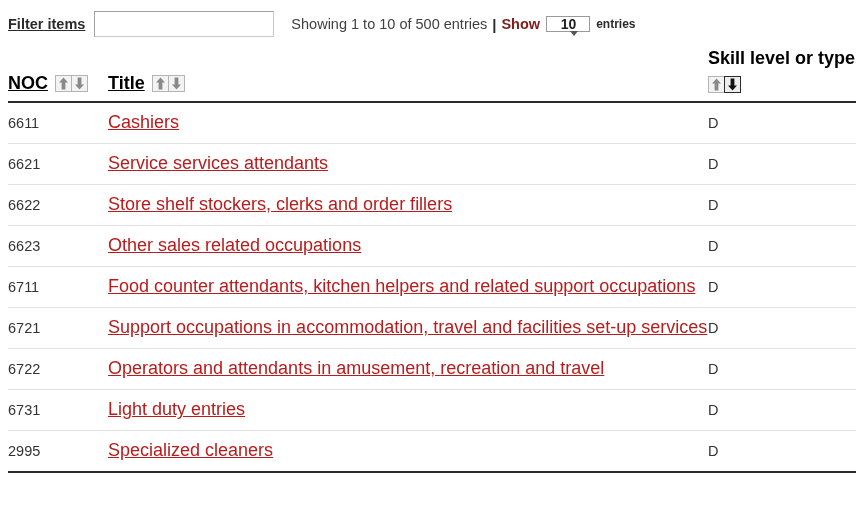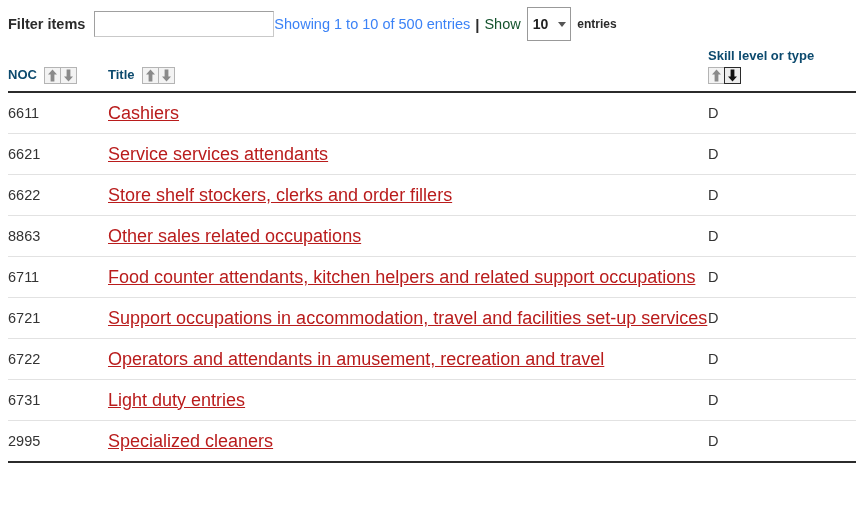--- a/index.html
+++ b/index.html
@@ -30,62 +30,65 @@
     height: 32px;
     display: flex;
     align-items: center;
   }
   .filter-label {
     font-size: 14.5px;
     font-weight: bold;
     color: #2b2b2b;
     margin-right: 9px;
     white-space: nowrap;
+    text-decoration: underline;
   }
   .filter-input {
     width: 180px;
     height: 26px;
     box-sizing: border-box;
     border: 1px solid #c9c9c9;
     border-top-color: #a0a0a0;
     border-left-color: #a0a0a0;
     background: #ffffff;
     font-family: "Liberation Sans", sans-serif;
     font-size: 13px;
     color: #333;
     padding: 0 4px;
     outline: none;
   }
   .showing-text {
     font-size: 14.5px;
-    color: #3b82f6;
+    color: #404040;
+    margin-left: 17px;
     white-space: nowrap;
   }
   .pipe {
     font-size: 15px;
     font-weight: bold;
     color: #2b2b2b;
     margin: 0 5px;
   }
   .show-label {
     font-size: 14.5px;
-    font-weight: normal;
-    color: #14532d;
+    font-weight: bold;
+    color: #7f1d1d;
     white-space: nowrap;
   }
   .length-select {
     margin: 0 6px;
-    height: 34px;
+    height: 16px;
     box-sizing: border-box;
     border: 1px solid #999999;
     background: #ffffff;
     display: inline-flex;
     align-items: center;
     padding: 0 4px 0 5px;
     min-width: 44px;
+    flex-direction: column;
   }
   .length-select .sel-value {
     font-size: 14px;
     font-weight: bold;
     color: #222222;
     line-height: 1;
   }
   .length-select .caret {
     margin-left: 10px;
     width: 0;
@@ -110,41 +113,43 @@
   table.noc-table {
     border-collapse: collapse;
     width: 848px;
     table-layout: fixed;
   }
   table.noc-table thead th {
     text-align: left;
     vertical-align: bottom;
     padding: 5px 0 7px 0;
     border-bottom: 2px solid #2b2b2b;
-    font-size: 13px;
-    font-weight: bold;
-    color: #0c4a6e;
+    font-size: 18px;
+    font-weight: bold;
+    color: #000000;
     background: #ffffff;
   }
   th.col-noc   { width: 100px; padding-left: 9px; }
   th.col-title { width: 600px; padding-left: 8px; }
   th.col-skill {
     width: 148px;
     background: #e6e6e6;
     padding: 7px 0 7px 9px;
     vertical-align: top;
   }
   th.col-skill .skill-title {
     display: block;
     margin-bottom: 4px;
     line-height: 1.1;
   }
   .hdr-inline {
     display: inline-flex;
+    align-items: center;
     white-space: nowrap;
+    text-decoration: underline;
   }
   .hdr-inline .hdr-text { margin-right: 7px; }
 
   
   .sorter {
     display: inline-flex;
     line-height: 0;
     vertical-align: middle;
   }
   .sort-btn {
@@ -275,21 +280,21 @@
             <td class="cell-noc">6621</td>
             <td class="cell-title"><a class="noc-link">Service services attendants</a></td>
             <td class="cell-skill">D</td>
           </tr>
           <tr>
             <td class="cell-noc">6622</td>
             <td class="cell-title"><a class="noc-link">Store shelf stockers, clerks and order fillers</a></td>
             <td class="cell-skill">D</td>
           </tr>
           <tr>
-            <td class="cell-noc">8863</td>
+            <td class="cell-noc">6623</td>
             <td class="cell-title"><a class="noc-link">Other sales related occupations</a></td>
             <td class="cell-skill">D</td>
           </tr>
           <tr>
             <td class="cell-noc">6711</td>
             <td class="cell-title"><a class="noc-link">Food counter attendants, kitchen helpers and related support occupations</a></td>
             <td class="cell-skill">D</td>
           </tr>
           <tr>
             <td class="cell-noc">6721</td>

